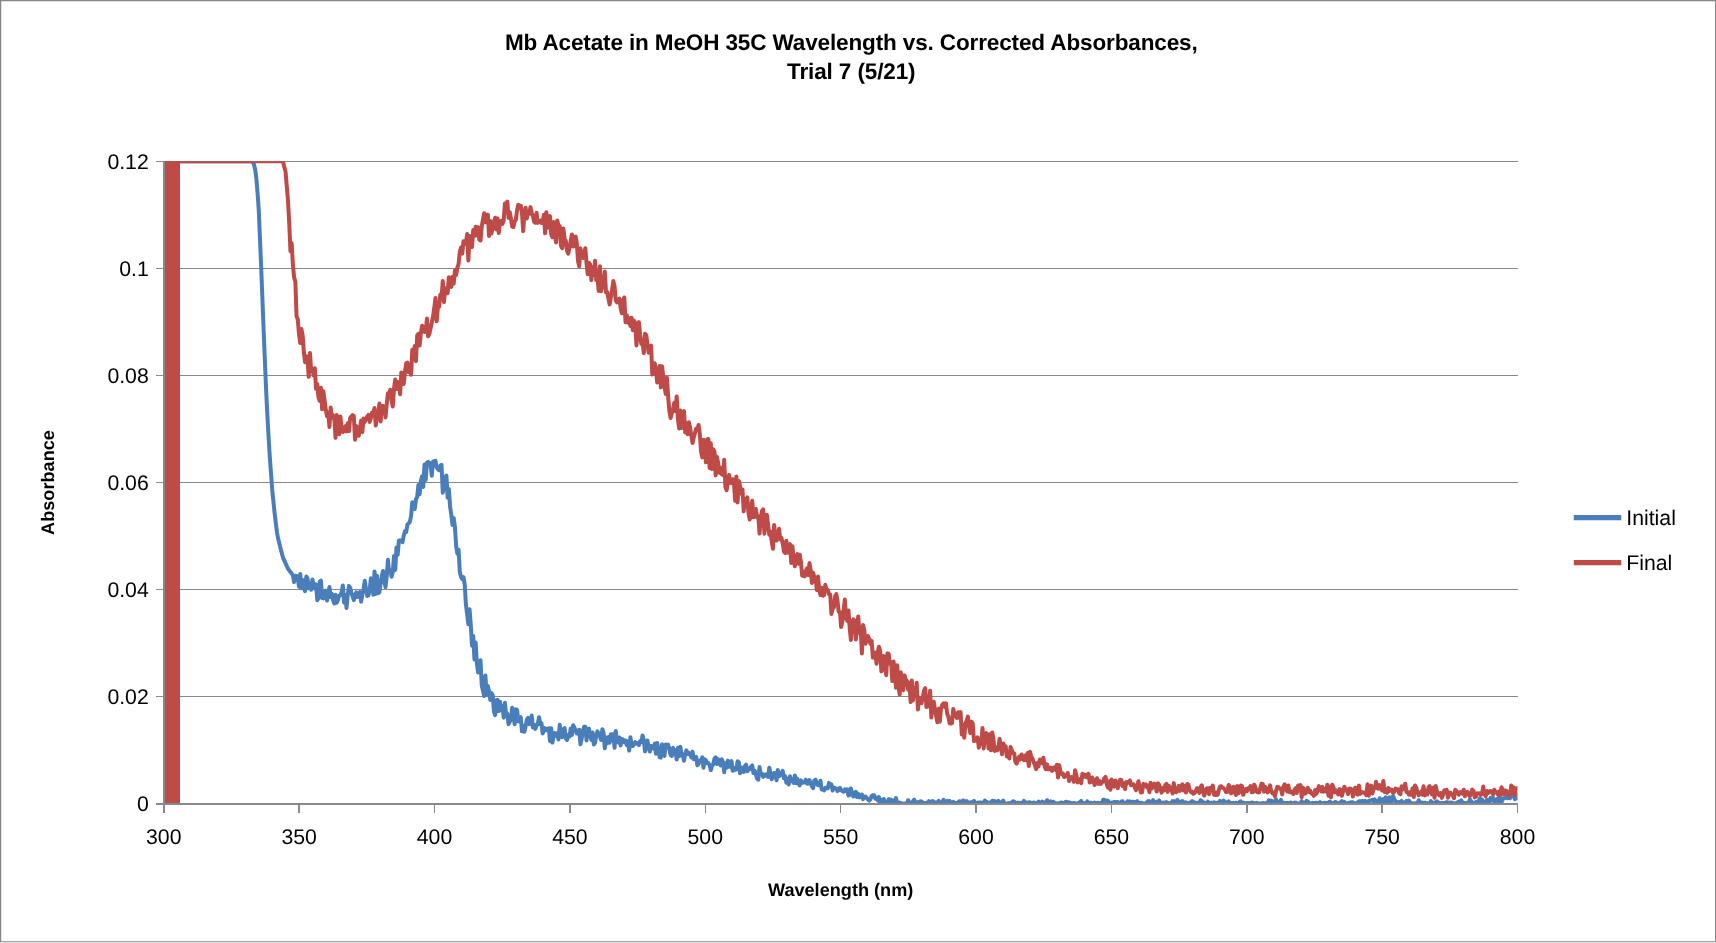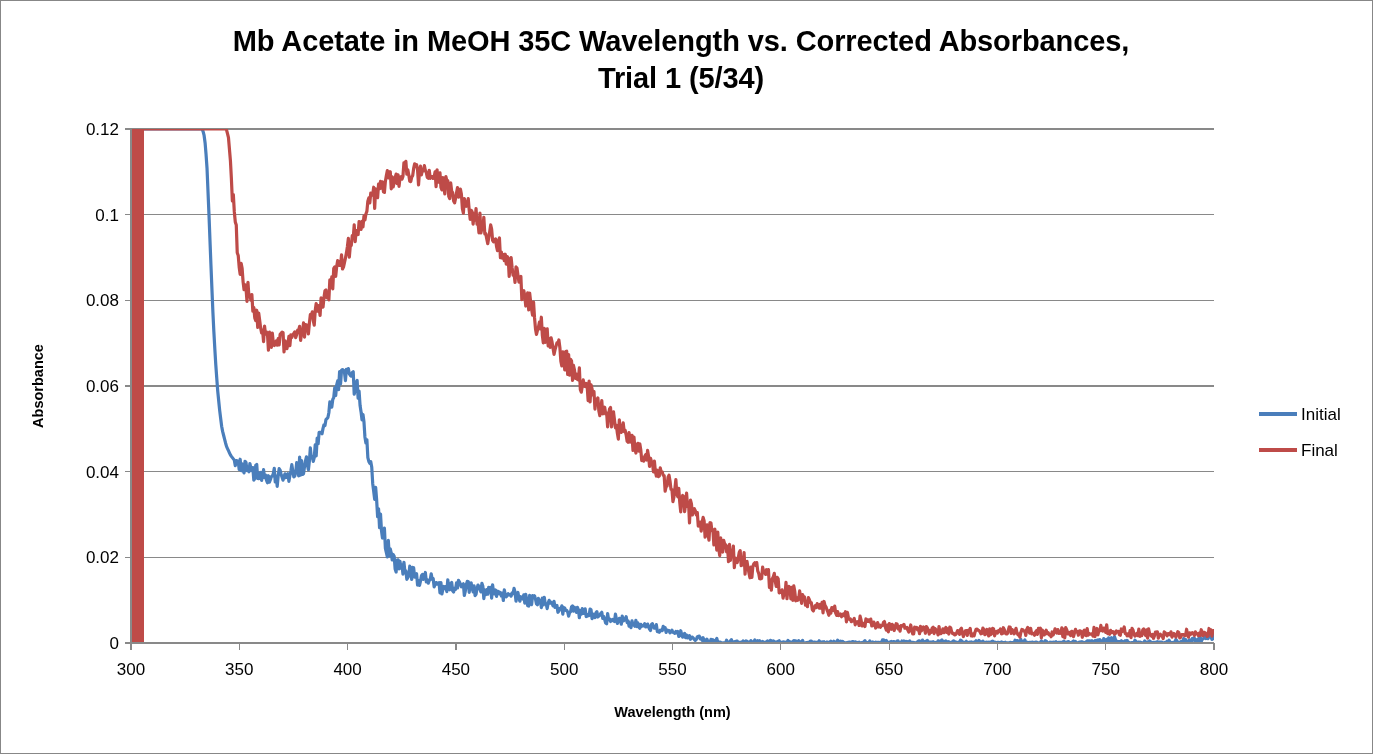--- a/index.html
+++ b/index.html
@@ -14,21 +14,21 @@
     position:relative;
     box-sizing:border-box;
     width:1373px;height:754px;
     border:1px solid #878787;
     background:#FFFFFF;
   }
   #chart-title{
     position:absolute;
     left:120px;top:22px;width:1120px;
     text-align:center;
-    font-size:29px;
+    font-size:18px;
     font-weight:bold;
     line-height:1.28;
     color:#000000;
     letter-spacing:-0.1px;
   }
   #plot-svg{
     position:absolute;
     left:0;top:0;
   }
   .tick-label{
@@ -52,21 +52,21 @@
   .tickmark{stroke:#898989;stroke-width:1.2;shape-rendering:crispEdges;}
   .series-path{fill:none;stroke-linejoin:round;stroke-linecap:round;}
 </style>
 </head>
 <body>
 
 <div id="chart-frame">
 
   <div id="chart-title">
     <span>Mb Acetate in MeOH 35C Wavelength vs. Corrected Absorbances,</span><br>
-    <span>Trial 1 (5/34)</span>
+    <span>Trial 7 (5/21)</span>
   </div>
 
   <svg id="plot-svg" width="1373" height="754">
     <g id="gridlines-group">
         <line x1="130" x2="1213" y1="642" y2="642" class="gridline"></line>
         <line x1="130" x2="1213" y1="556.3333333333334" y2="556.3333333333334" class="gridline"></line>
         <line x1="130" x2="1213" y1="470.66666666666663" y2="470.66666666666663" class="gridline"></line>
         <line x1="130" x2="1213" y1="385" y2="385" class="gridline"></line>
         <line x1="130" x2="1213" y1="299.3333333333333" y2="299.3333333333333" class="gridline"></line>
         <line x1="130" x2="1213" y1="213.66666666666663" y2="213.66666666666663" class="gridline"></line>

